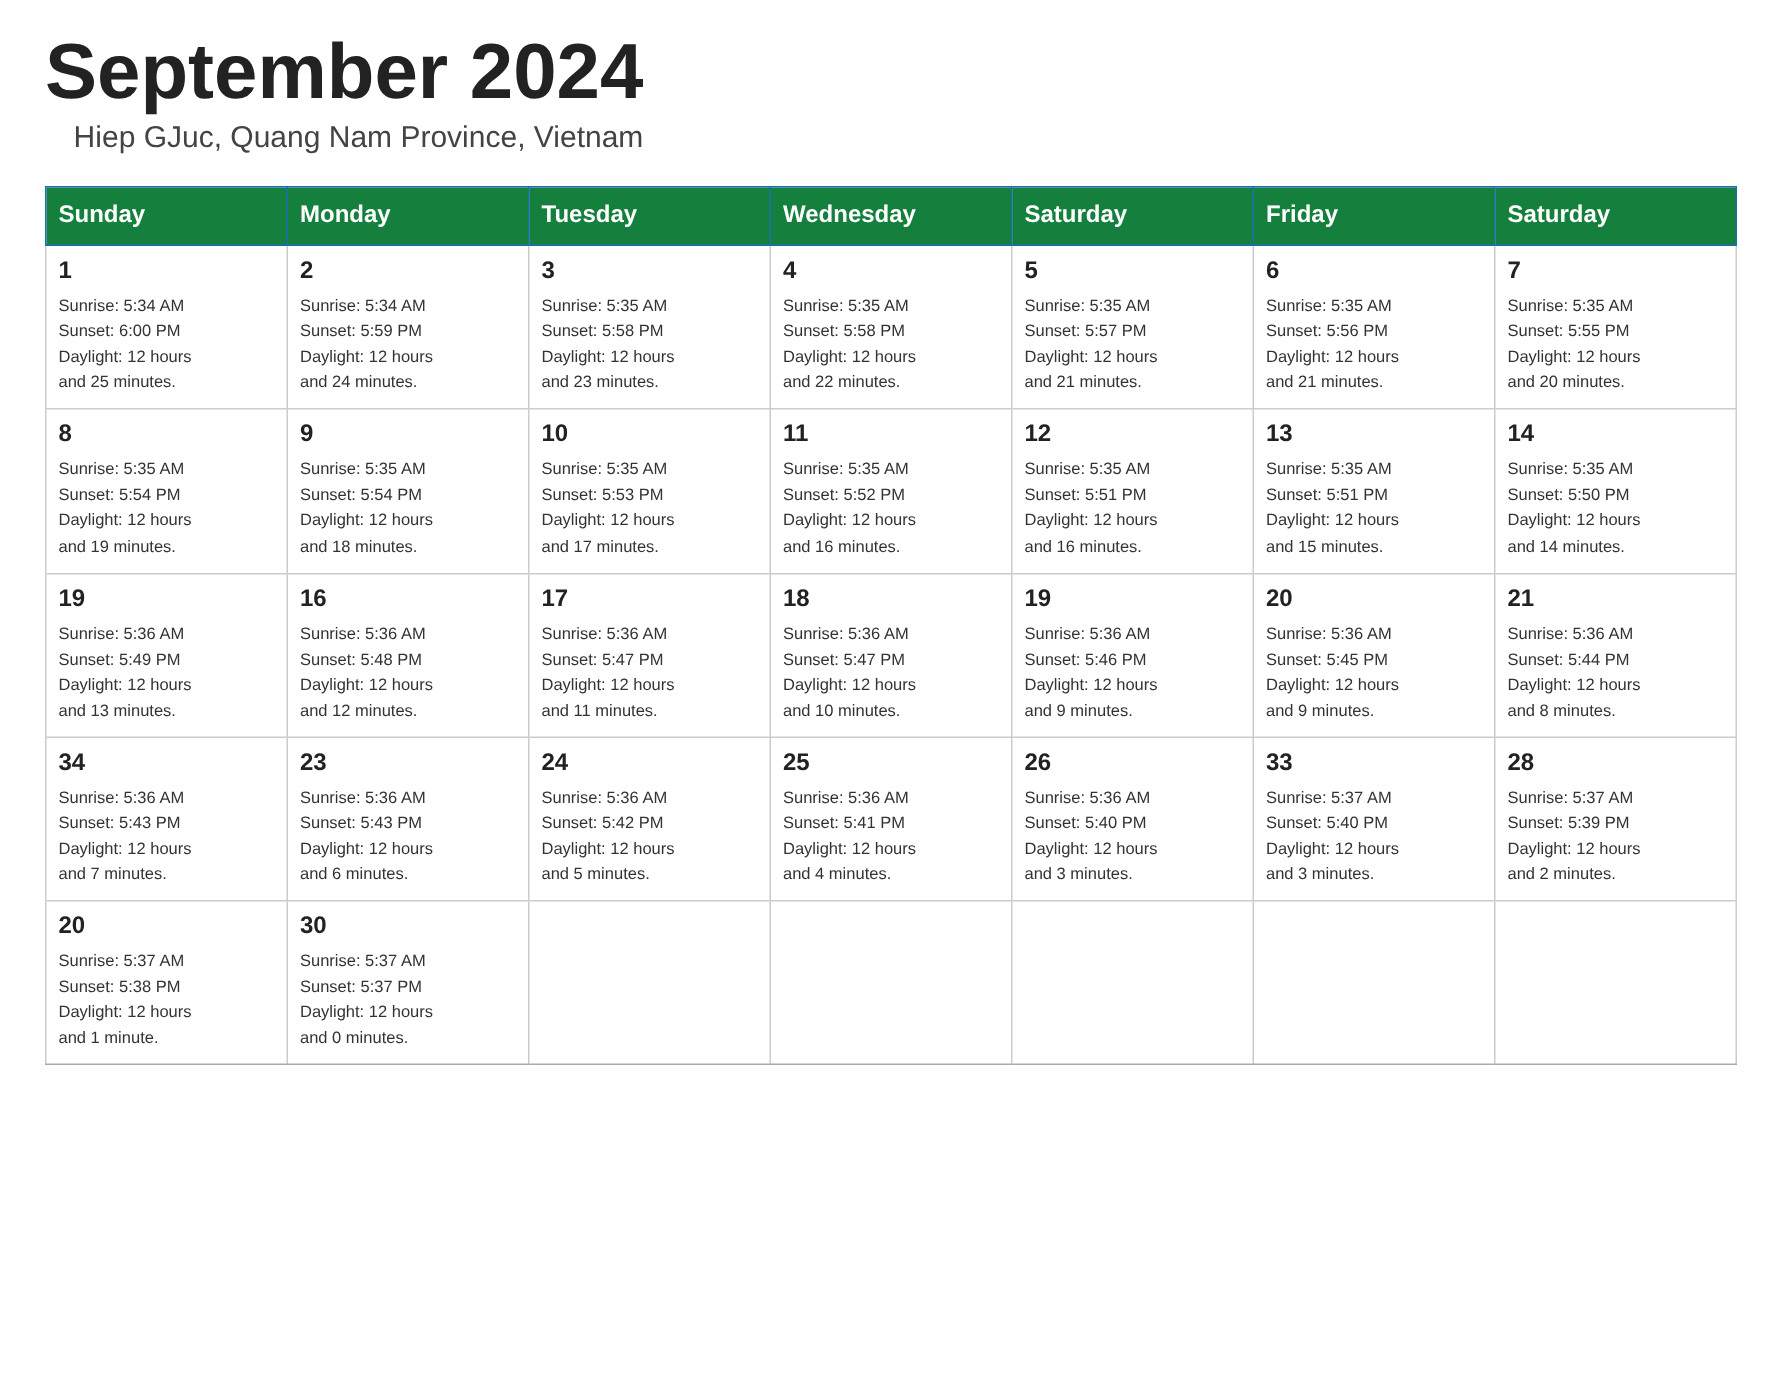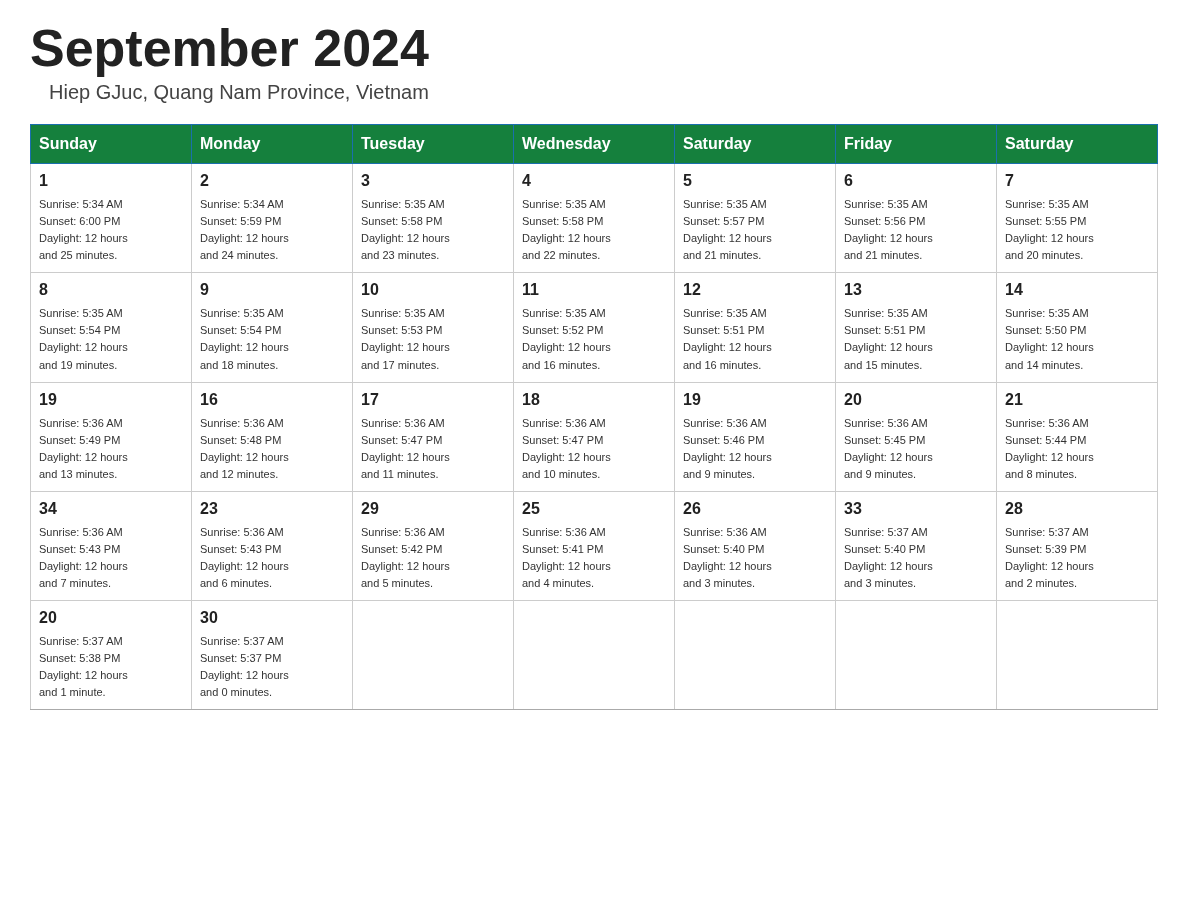--- a/index.html
+++ b/index.html
@@ -202,21 +202,21 @@
       <tr>
         <td>
           <span class="day-number">34</span>
           <div class="day-info">Sunrise: 5:36 AM<br>Sunset: 5:43 PM<br>Daylight: 12 hours<br>and 7 minutes.</div>
         </td>
         <td>
           <span class="day-number">23</span>
           <div class="day-info">Sunrise: 5:36 AM<br>Sunset: 5:43 PM<br>Daylight: 12 hours<br>and 6 minutes.</div>
         </td>
         <td>
-          <span class="day-number">29</span>
+          <span class="day-number">24</span>
           <div class="day-info">Sunrise: 5:36 AM<br>Sunset: 5:42 PM<br>Daylight: 12 hours<br>and 5 minutes.</div>
         </td>
         <td>
           <span class="day-number">25</span>
           <div class="day-info">Sunrise: 5:36 AM<br>Sunset: 5:41 PM<br>Daylight: 12 hours<br>and 4 minutes.</div>
         </td>
         <td>
           <span class="day-number">26</span>
           <div class="day-info">Sunrise: 5:36 AM<br>Sunset: 5:40 PM<br>Daylight: 12 hours<br>and 3 minutes.</div>
         </td>

